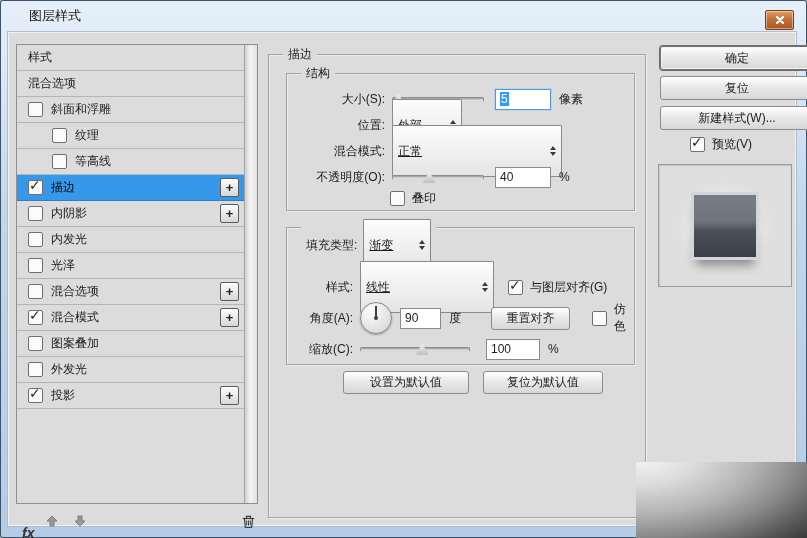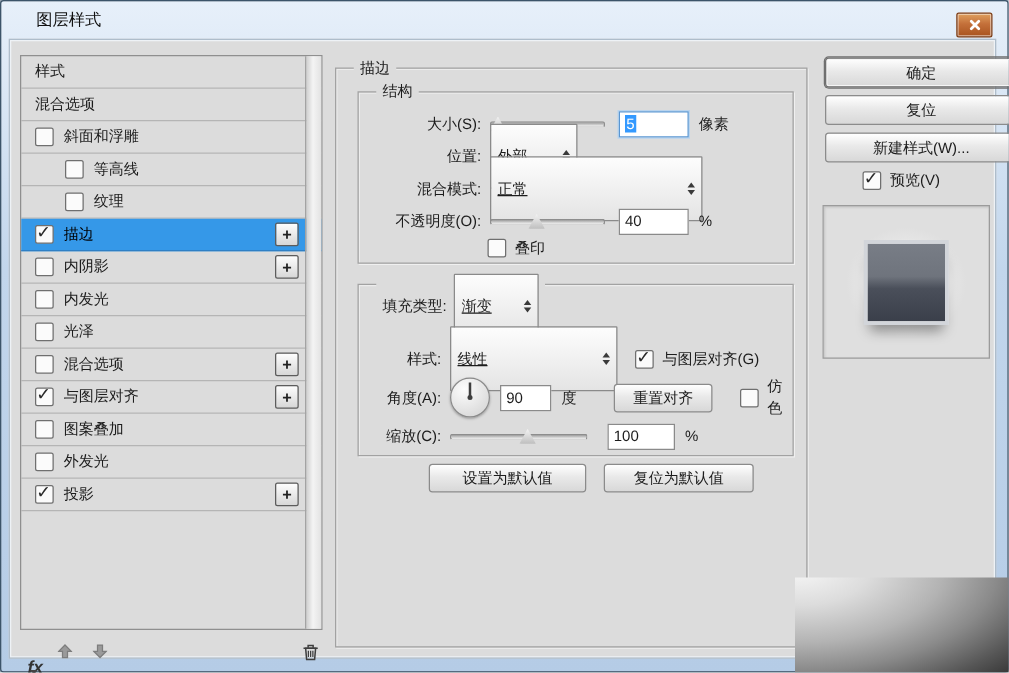--- a/index.html
+++ b/index.html
@@ -109,25 +109,25 @@
             </div>
             <div class="side-item">
               <span>混合选项</span>
             </div>
             <div class="side-item">
               <span class="cb"></span>
               <span>斜面和浮雕</span>
             </div>
             <div class="side-item indent">
               <span class="cb"></span>
+              <span>纹理</span>
+            </div>
+            <div class="side-item indent">
+              <span class="cb"></span>
               <span>等高线</span>
-            </div>
-            <div class="side-item indent">
-              <span class="cb"></span>
-              <span>纹理</span>
             </div>
             <div class="side-item selected">
               <span class="cb">
                 <span class="mark">✓</span>
               </span>
               <span>描边</span>
               <span class="plus-btn">+</span>
             </div>
             <div class="side-item">
               <span class="cb"></span>
@@ -144,21 +144,21 @@
             </div>
             <div class="side-item">
               <span class="cb"></span>
               <span>混合选项</span>
               <span class="plus-btn">+</span>
             </div>
             <div class="side-item">
               <span class="cb">
                 <span class="mark">✓</span>
               </span>
-              <span>与图层对齐</span>
+              <span>混合模式</span>
               <span class="plus-btn">+</span>
             </div>
             <div class="side-item">
               <span class="cb"></span>
               <span>图案叠加</span>
             </div>
             <div class="side-item">
               <span class="cb"></span>
               <span>外发光</span>
             </div>

